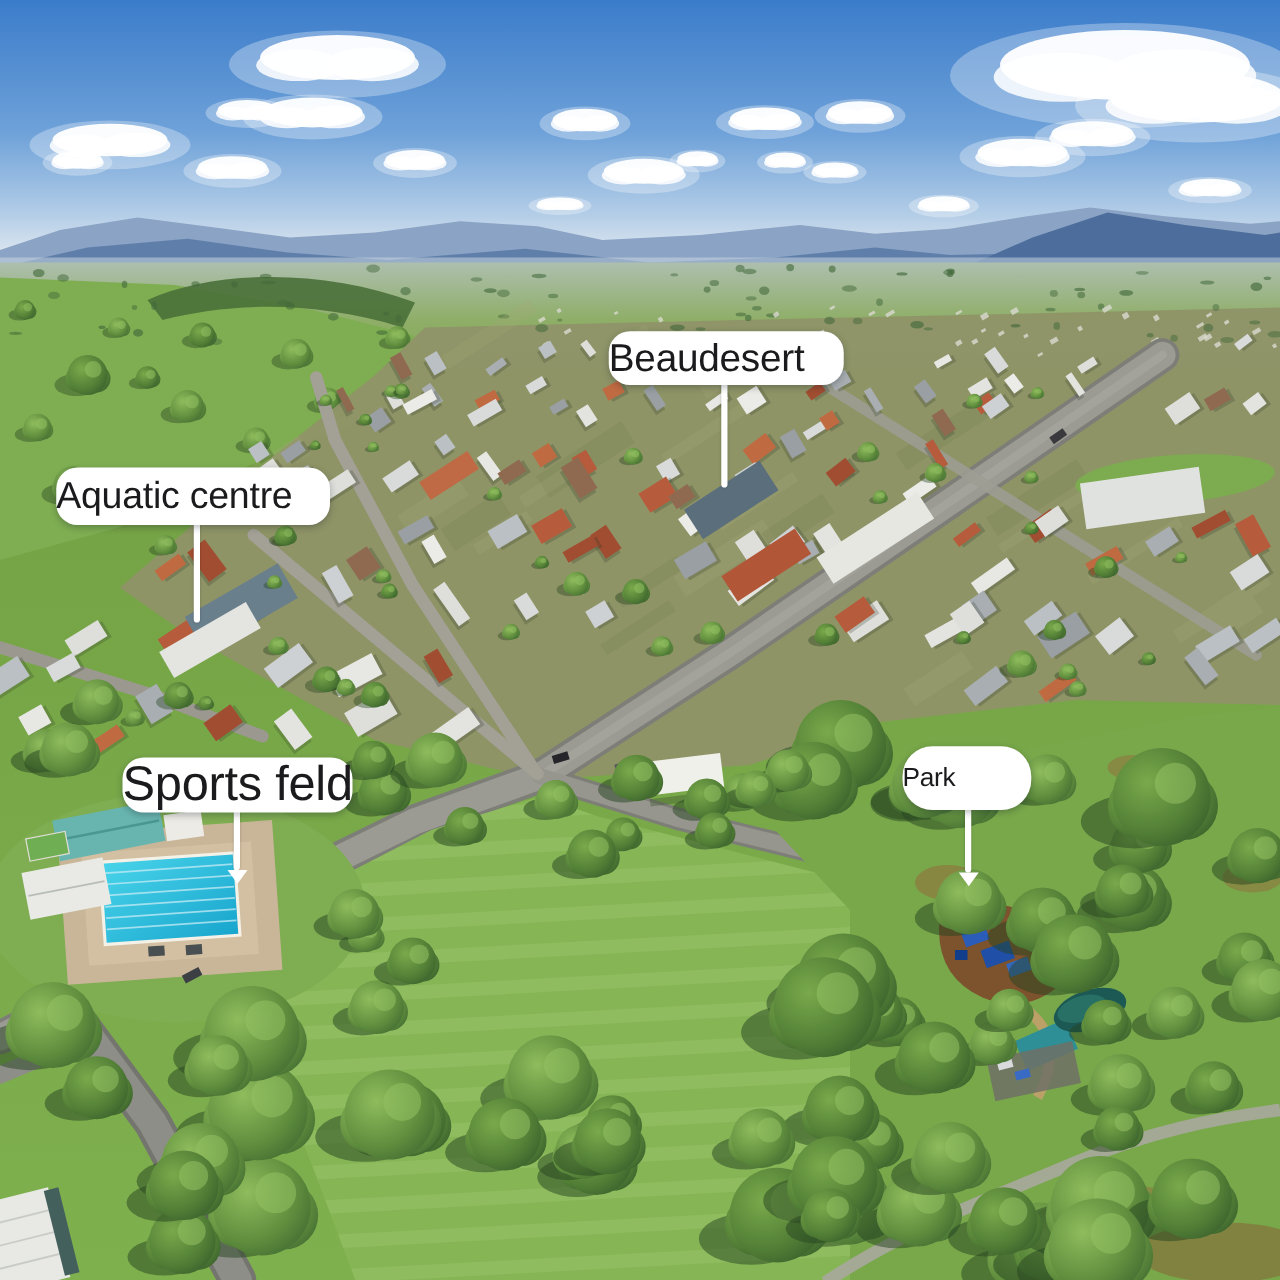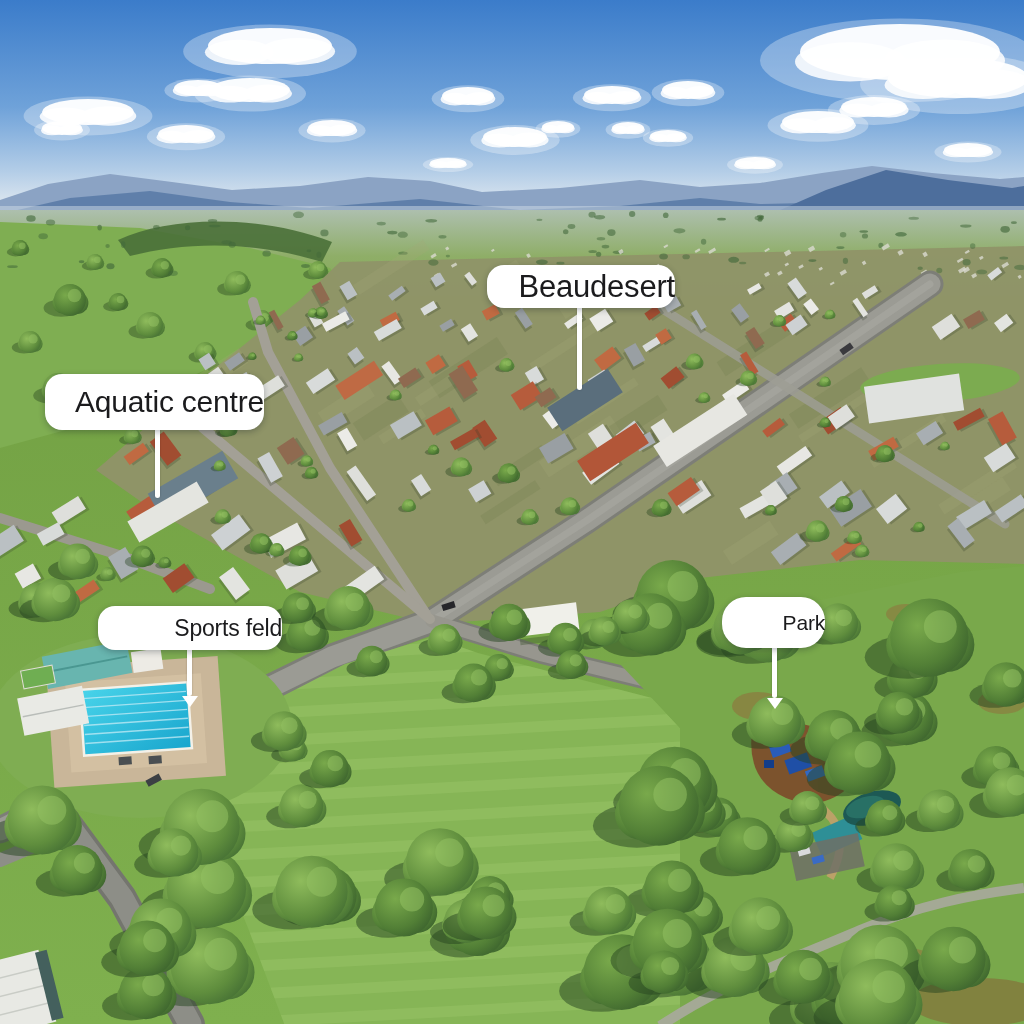--- a/index.html
+++ b/index.html
@@ -2,28 +2,28 @@
 <html style="--label-bg: #ffffff; --label-text: #1b1b1d; --pointer: #ffffff;"><head>
 <meta charset="utf-8">
 <style>
   html,body{margin:0;padding:0;background:#1b1b1b;}
   .stage{
     position:relative;width:1024px;height:1024px;overflow:hidden;
     font-family:"Liberation Sans","DejaVu Sans",sans-serif;
   }
   .stage svg{position:absolute;left:0;top:0;}
   .map-label{
-    position:absolute;display:flex;align-items:center;justify-content:flex-end;
+    position:absolute;display:flex;align-items:center;justify-content:flex-start;
     background:var(--label-bg,#fff);color:var(--label-text,#1b1b1d);
     border-radius:17px;box-shadow:0 2px 6px rgba(15,25,35,.30);
     z-index:6;font-weight:500;letter-spacing:-.2px;white-space:nowrap;
   }
   #label-beaudesert{left:487px;top:265px;width:188px;height:43px;font-size:31px;}
-  #label-aquatic  {left:45px; top:374px;width:219px;height:56px;font-size:30px;}
-  #label-sports   {left:98px; top:606px;width:184px;height:44px;font-size:23px;}
+  #label-aquatic  {left:45px; top:374px;width:219px;height:46px;font-size:30px;}
+  #label-sports   {left:98px; top:606px;width:184px;height:44px;font-size:39px;}
   #label-park     {left:722px;top:597px;width:103px;height:51px;font-size:21px;border-radius:24px;}
   .ptr{
     position:absolute;width:5px;background:var(--pointer,#fff);
     z-index:5;border-radius:2.5px;box-shadow:0 0 2px rgba(0,0,0,.25);
   }
   #ptr-beaudesert{left:577px;top:304px;height:86px;}
   #ptr-aquatic   {left:155px;top:416px;height:82px;}
   #ptr-sports    {left:187px;top:646px;height:50px;}
   #ptr-park      {left:772px;top:644px;height:54px;}
   .ptr.arrow::after{

